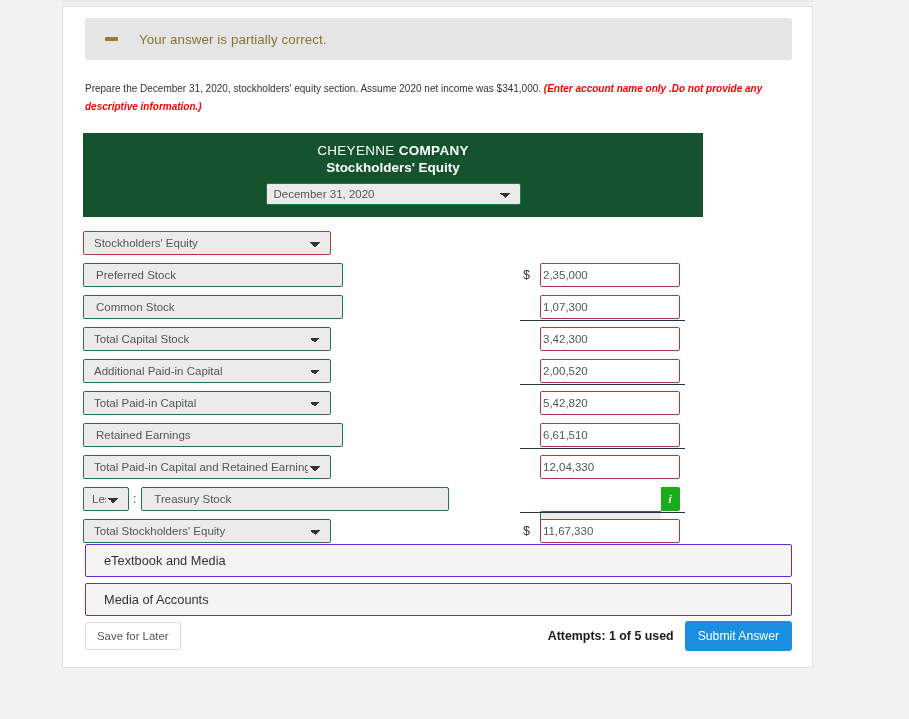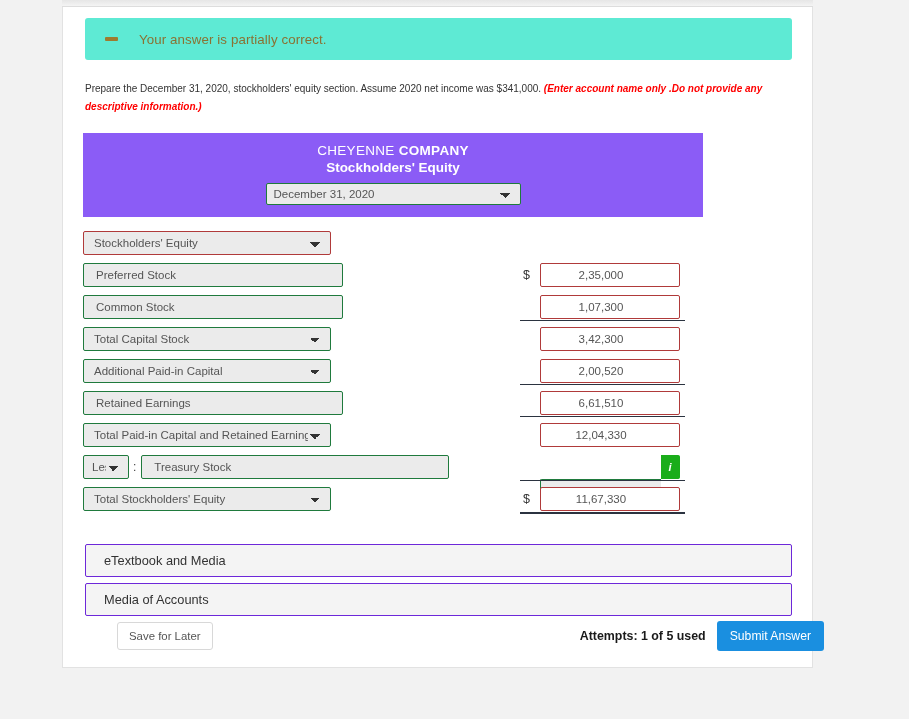--- a/index.html
+++ b/index.html
@@ -43,21 +43,21 @@
     box-sizing: border-box;
   }
 
   
   .alert {
     position: absolute;
     left: 22px;
     top: 11px;
     width: 707px;
     height: 42px;
-    background: #5eead4;
+    background: #e5e5e5;
     border-radius: 3px;
     display: flex;
     align-items: center;
     box-sizing: border-box;
   }
   .alert-icon {
     margin-left: 18px;
     width: 16px;
     height: 16px;
     display: flex;
@@ -95,21 +95,21 @@
   }
 
   
   .statement {
     position: absolute;
     left: 20px;
     top: 126px;
     width: 620px;
   }
   .stmt-header {
-    background: #8b5cf6;
+    background: #14532d;
     padding: 9px 0 12px 0;
     text-align: center;
   }
   .stmt-company {
     font-size: 13.5px;
     color: #ffffff;
     letter-spacing: 0.3px;
     line-height: 17px;
   }
   .stmt-company .bold { font-weight: bold; }
@@ -216,21 +216,21 @@
   .amt {
     width: 140px;
     height: 24px;
     box-sizing: border-box;
     font-size: 11.5px;
     font-family: "Liberation Sans", sans-serif;
     color: #555555;
     background: #ffffff;
     border: 1px solid #b03a3a;
     border-radius: 2px;
-    text-align: center;
+    text-align: left;
     padding-right: 20px;
     outline: none;
   }
   .amt.locked {
     background: #ebebeb;
     border: 1px solid #1f7a3d;
     width: 121px;
     border-right: none;
     border-radius: 2px 0 0 2px;
     margin-top: 47px;
@@ -282,21 +282,20 @@
 
   
   .footer {
     position: absolute;
     left: 22px;
     top: 566px;
     width: 707px;
     height: 34px;
     display: flex;
     align-items: center;
-    margin-left: 32px;
   }
   .btn-save {
     height: 28px;
     padding: 0 11px;
     background: #ffffff;
     border: 1px solid #d8d8d8;
     border-radius: 3px;
     font-size: 11.4px;
     font-family: "Liberation Sans", sans-serif;
     color: #555555;
@@ -408,20 +407,31 @@
             <option>Additional Paid-in Capital</option>
           </select>
         </div>
         <div class="amount-cell">
           <span class="dollar blank"></span>
           <input class="amt" type="text" value="2,00,520" style="">
         </div>
         <div class="rule" style="top:29px"></div>
       </div>
 
+      <div class="row">
+        <div class="label-cell">
+          <select class="ctl sel-acct bd-green">
+            <option>Total Paid-in Capital</option>
+          </select>
+        </div>
+        <div class="amount-cell">
+          <span class="dollar blank"></span>
+          <input class="amt" type="text" value="5,42,820" style="">
+        </div>
+      </div>
 
       <div class="row">
         <div class="label-cell">
           <input class="ctl txt-acct bd-green" type="text" readonly="" value="Retained Earnings" style="">
         </div>
         <div class="amount-cell">
           <span class="dollar blank"></span>
           <input class="amt" type="text" value="6,61,510" style="">
         </div>
         <div class="rule" style="top:29px"></div>

